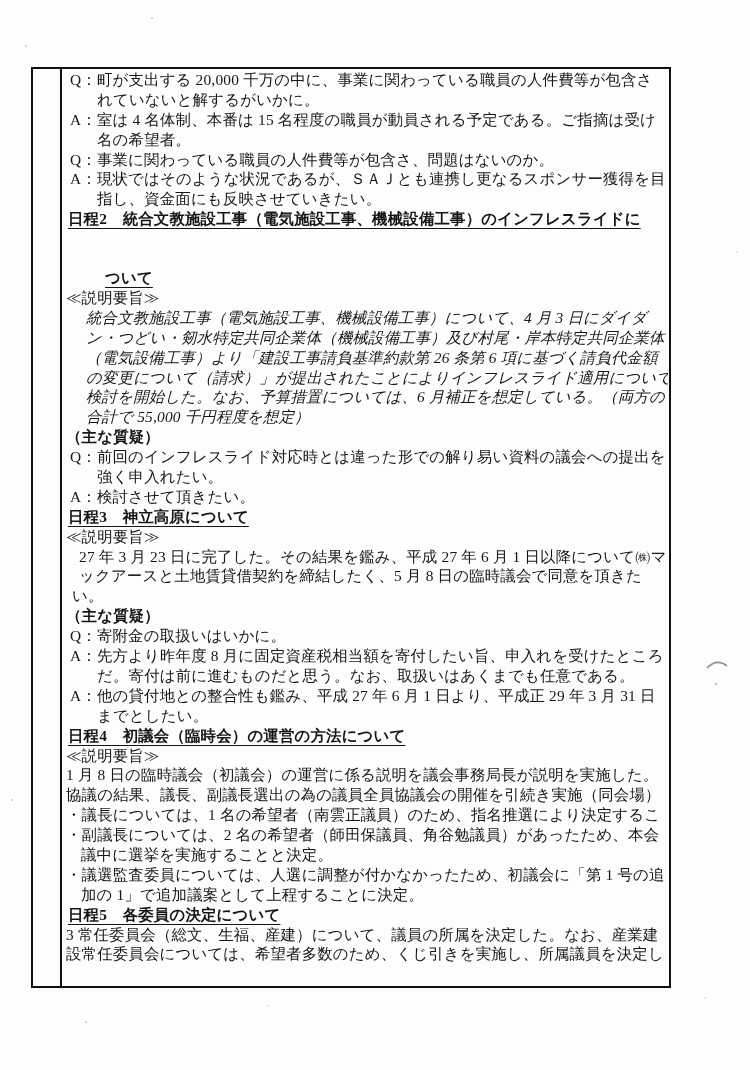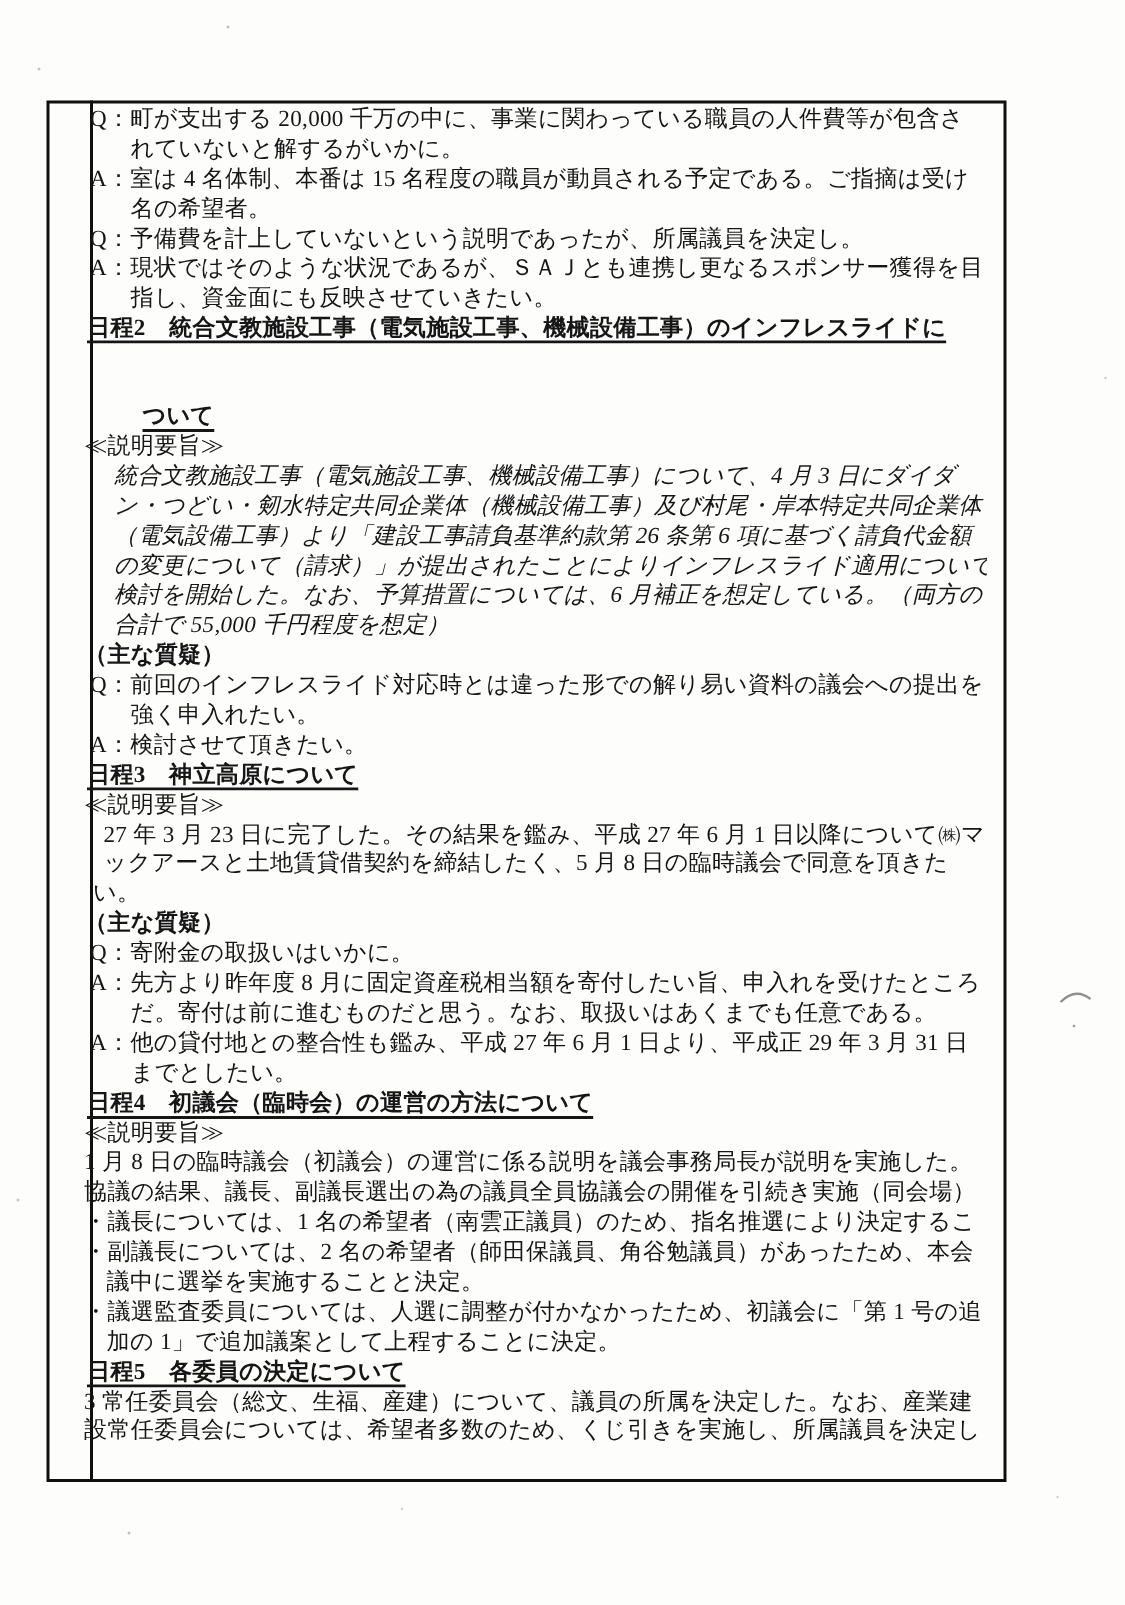--- a/index.html
+++ b/index.html
@@ -14,21 +14,21 @@
   .frame{
     position:absolute;left:31px;top:67px;width:636px;height:917px;
     border:2px solid #0f0f0f;background:transparent;
   }
   .divider{
     position:absolute;left:60px;top:67px;width:2px;height:921px;
     background:#0f0f0f;
   }
   
   .doc-text{
-    position:absolute;left:56px;top:70px;width:602px;
+    position:absolute;left:66px;top:70px;width:602px;
   }
   .ln{
     height:19.9px;line-height:19.9px;font-size:15.4px;
     white-space:nowrap;overflow:hidden;color:#161616;
     letter-spacing:0.2px;
   }
   .qa{padding-left:4px;}          
   .qc{padding-left:31px;}         
   .p1{padding-left:13px;}         
   .p2{padding-left:20px;font-style:italic;}         
@@ -51,21 +51,21 @@
 <div class="page">
 
   <div class="frame"></div>
   <div class="divider"></div>
 
   <div class="doc-text">
     <div class="ln qa">Q：町が支出する 20,000 千万の中に、事業に関わっている職員の人件費等が包含さ</div>
     <div class="ln qc">れていないと解するがいかに。</div>
     <div class="ln qa">A：室は 4 名体制、本番は 15 名程度の職員が動員される予定である。ご指摘は受け</div>
     <div class="ln qc">名の希望者。</div>
-    <div class="ln qa">Q：予備費を計上していないという説明であったが、所属議員を決定し。</div>
+    <div class="ln qa">Q：事業に関わっている職員の人件費等が包含さ、問題はないのか。</div>
     <div class="ln qa">A：現状ではそのような状況であるが、ＳＡＪとも連携し更なるスポンサー獲得を目</div>
     <div class="ln qc">指し、資金面にも反映させていきたい。</div>
     <div class="ln h">日程2　統合文教施設工事（電気施設工事、機械設備工事）のインフレスライドに</div>
     <div class="ln h2">ついて</div>
     <div class="ln">≪説明要旨≫</div>
     <div class="ln p2">統合文教施設工事（電気施設工事、機械設備工事）について、4 月 3 日にダイダ</div>
     <div class="ln p2">ン・つどい・剱水特定共同企業体（機械設備工事）及び村尾・岸本特定共同企業体</div>
     <div class="ln p2">（電気設備工事）より「建設工事請負基準約款第 26 条第 6 項に基づく請負代金額</div>
     <div class="ln p2">の変更について（請求）」が提出されたことによりインフレスライド適用について</div>
     <div class="ln p2">検討を開始した。なお、予算措置については、6 月補正を想定している。（両方の</div>

